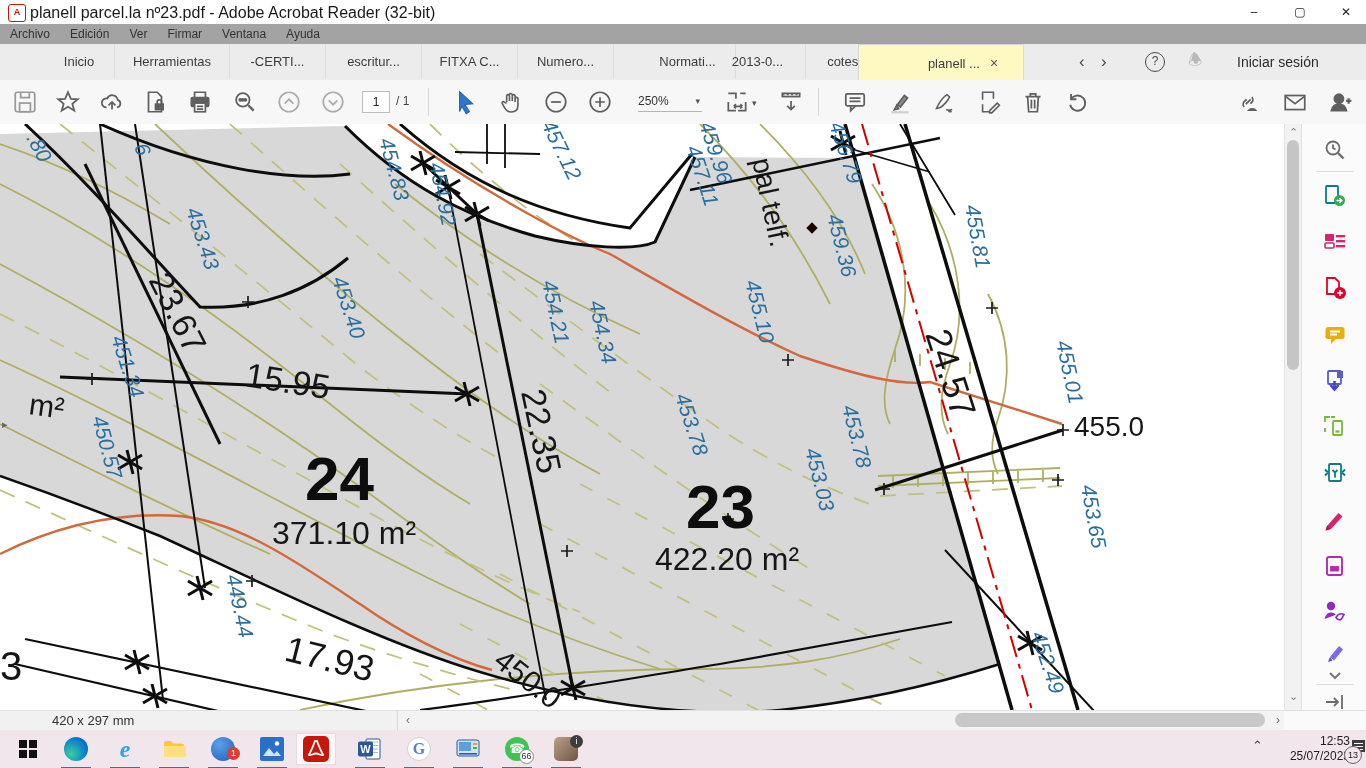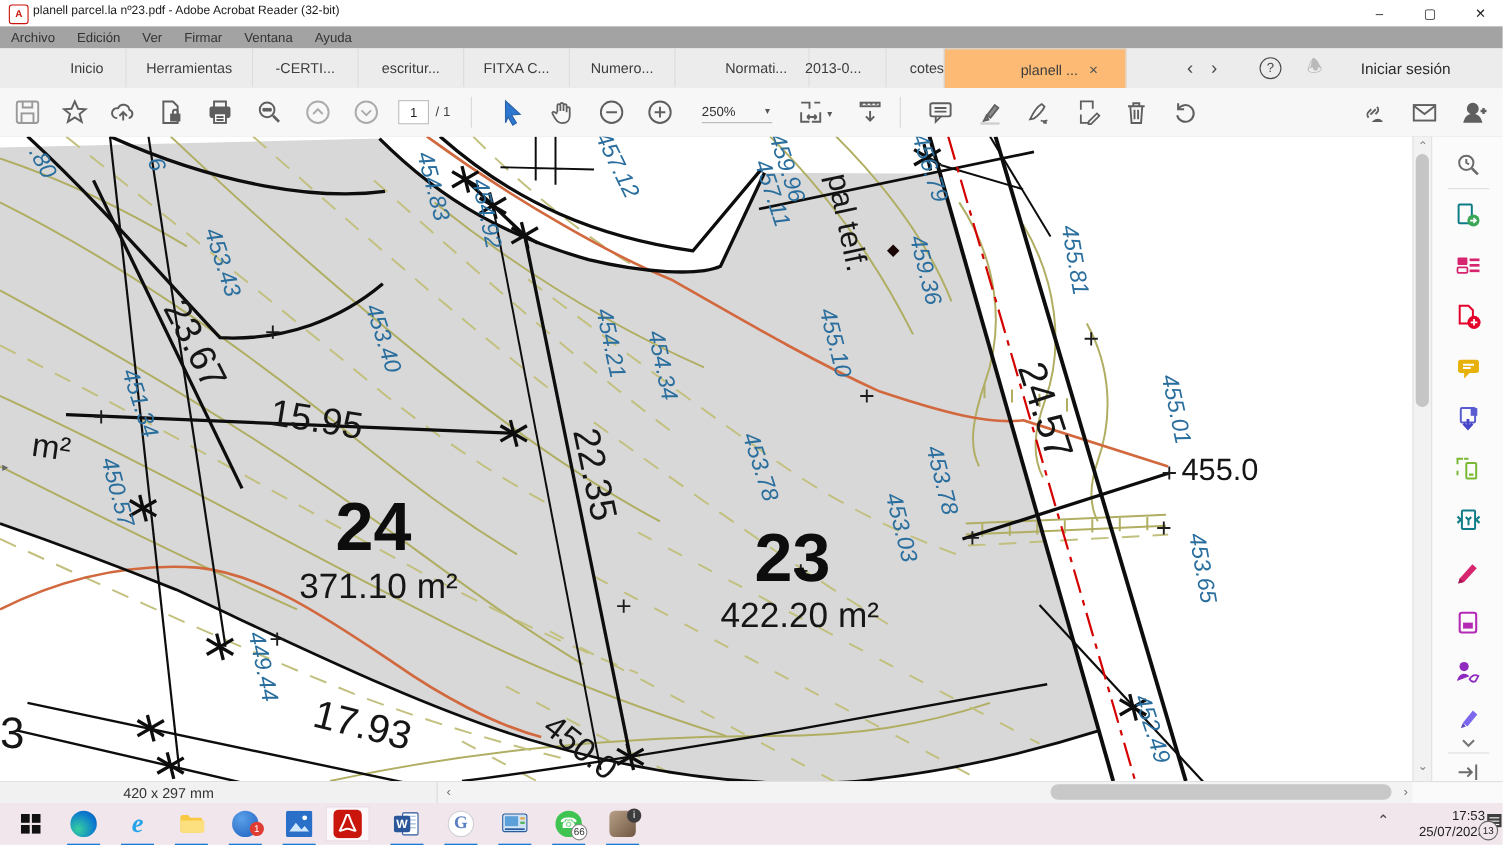--- a/index.html
+++ b/index.html
@@ -1,30 +1,30 @@
 <!DOCTYPE html>
 <html><head>
 <meta charset="utf-8">
 <style>
   html,body{margin:0;padding:0;width:1366px;height:768px;overflow:hidden;
     font-family:"Liberation Sans",sans-serif;background:#fff;-webkit-font-smoothing:antialiased;}
   
   #titlebar{position:absolute;left:0;top:0;width:1366px;height:24px;background:#fff;border-bottom:1px solid #f0f0f0;}
-  #titlebar .apptitle{position:absolute;left:30px;top:4px;font-size:11px;color:#1a1a1a;}
+  #titlebar .apptitle{position:absolute;left:30px;top:4px;font-size:16px;color:#1a1a1a;}
   .pdficon{position:absolute;left:8px;top:4px;width:16px;height:16px;border:1.5px solid #c9150c;border-radius:3px;
     color:#c9150c;font-size:9px;font-weight:bold;text-align:center;line-height:15px;}
   .winbtn{position:absolute;top:0;width:40px;height:24px;text-align:center;line-height:24px;font-size:12px;color:#222;}
   
   #menubar{position:absolute;left:0;top:24px;width:1366px;height:20px;background:#a3a3a3;display:flex;align-items:center;}
   #menubar .menu{font-size:12px;color:#333;padding:0 10px;}
   
   #tabbar{position:absolute;left:0;top:44px;width:1366px;height:36px;background:#ececec;border-bottom:1px solid #d4d4d4;}
   .tab{position:absolute;top:0;height:35px;border-right:1px solid #dcdcdc;color:#3c3c3c;font-size:13px;
     display:flex;align-items:center;justify-content:center;padding-left:44px;}
-  .tab.active{background:#fdba74;border-top:1px solid #d4d4d4;border-left:1px solid #d4d4d4;height:36px;}
+  .tab.active{background:#fef9c3;border-top:1px solid #d4d4d4;border-left:1px solid #d4d4d4;height:36px;}
   .tab .close{margin-left:10px;font-size:14px;color:#555;}
   .tbr{position:absolute;top:0;height:35px;display:flex;align-items:center;color:#3c3c3c;}
   .navglyph{font-size:17px;color:#4a4a4a;padding:0 7px;}
   .helpcirc{width:18px;height:18px;border:1.5px solid #4a4a4a;border-radius:50%;font-size:12px;color:#4a4a4a;
     text-align:center;line-height:17px;}
   .bell{color:#b9b9b9;font-size:16px;}
   #signin{font-size:14px;color:#2b2b2b;}
   
   #toolbar{position:absolute;left:0;top:80px;width:1366px;height:44px;background:#f7f7f7;border-bottom:1px solid #cfcfcf;}
   .ti{position:absolute;top:9px;width:26px;height:26px;}
@@ -43,21 +43,21 @@
   #vthumb{position:absolute;left:2px;top:16px;width:12px;height:230px;background:#c5c5c5;border-radius:6px;}
   .scrgly{position:absolute;left:0;width:17px;text-align:center;font-size:11px;color:#808080;}
   #sidebar{position:absolute;left:1301px;top:124px;width:65px;height:586px;background:#fbfbfb;border-left:1px solid #e0e0e0;}
   .sbi{position:absolute;left:21px;width:24px;height:24px;}
   .sbi svg{width:24px;height:24px;}
   .sbdiv{position:absolute;left:14px;width:38px;height:1px;background:#dedede;}
   .paneArrow{position:absolute;font-size:11px;color:#666;}
   
   #statusrow{position:absolute;left:0;top:710px;width:1366px;height:20px;background:#fafafa;border-top:1px solid #e0e0e0;}
   #sizebox{position:absolute;left:0;top:0;width:398px;height:19px;background:#f1f1f1;border-right:1px solid #d8d8d8;
-    font-size:13px;color:#333;line-height:19px;padding-left:112px;box-sizing:border-box;}
+    font-size:13px;color:#333;line-height:19px;padding-left:52px;box-sizing:border-box;}
   #hscroll{position:absolute;left:398px;top:0;width:886px;height:19px;background:#f3f3f3;}
   #hthumb{position:absolute;left:557px;top:2px;width:310px;height:14px;background:#c8c8c8;border-radius:7px;}
   .hgly{position:absolute;top:0;font-size:12px;color:#707070;line-height:19px;}
   
   #taskbar{position:absolute;left:0;top:730px;width:1366px;height:38px;background:#f1e6ec;}
   .tbapp{position:absolute;top:3px;width:40px;height:32px;display:flex;align-items:center;justify-content:center;}
   .tbapp.active{background:#fbf7fa;border:1px solid #e6d8e0;box-sizing:border-box;}
   .runbar{position:absolute;top:34px;width:30px;height:4px;background:#1979d2;}
   .badge{position:absolute;background:#e03c31;color:#fff;border-radius:50%;font-size:9px;min-width:13px;height:13px;
     text-align:center;line-height:13px;}
@@ -603,21 +603,21 @@
     <div class="runbar" style="left:5px"></div>
   </div>
   <div class="tbapp" style="left:546px">
     <div style="width:24px;height:24px;border-radius:5px;background:linear-gradient(135deg,#b9a089,#6f5640)"></div>
     <span class="badge" style="left:24px;top:2px;background:#3d3d3d">i</span>
     <div class="runbar" style="left:5px"></div>
   </div>
 
   <span id="trayexp">⌃</span>
   <div id="clock">
-    <div>17:53</div>
+    <div>12:53</div>
     <div>25/07/2023</div>
   </div>
   <div id="notif">
     <span class="sq"></span>
       <span class="ln" style="top:2.5px"></span>
       <span class="ln" style="top:5.5px"></span>
       <span class="ln" style="top:8.5px"></span>
   </div>
 </div>
 <div id="notifbadge">13</div>

